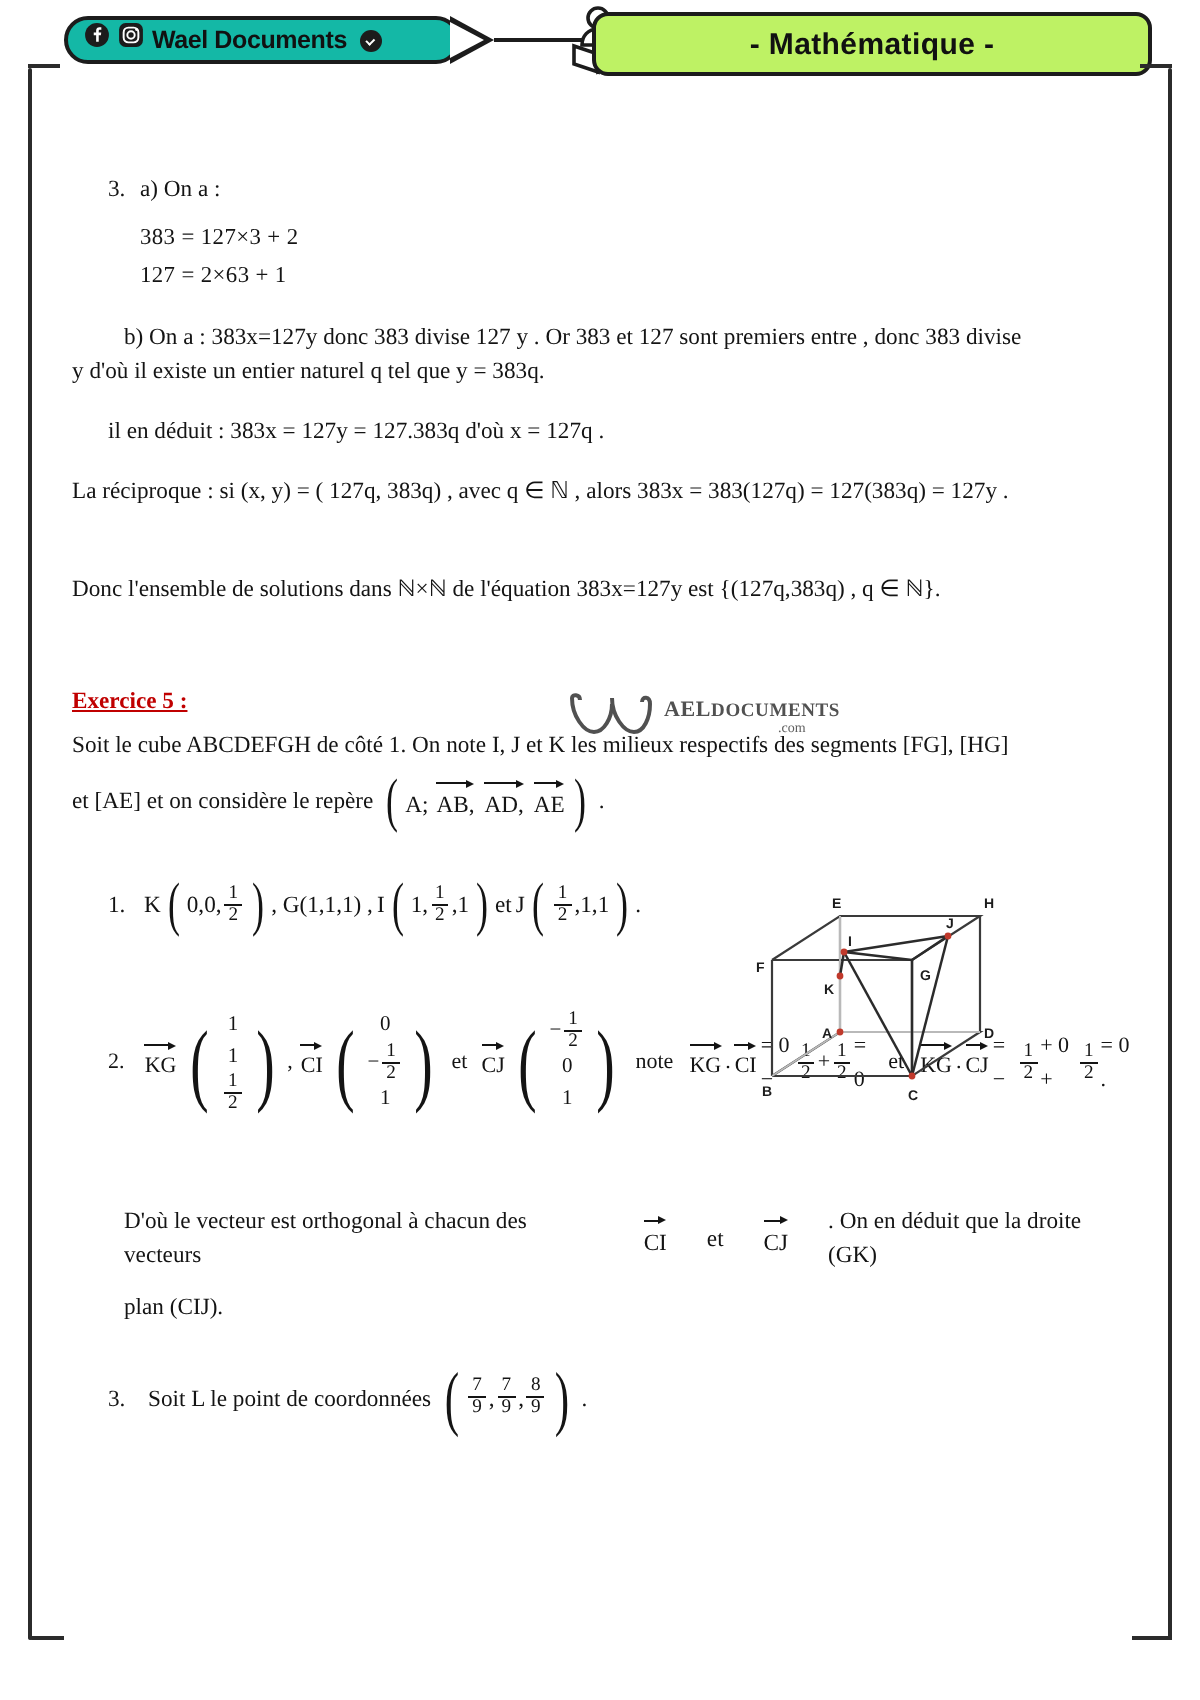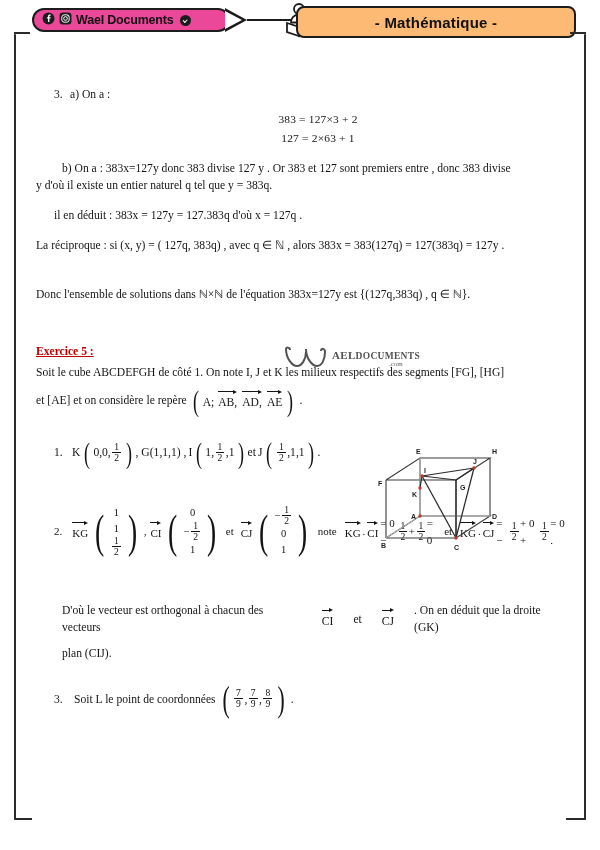--- a/index.html
+++ b/index.html
@@ -16,21 +16,21 @@
   .frame-left-botcap{position:absolute;left:14px;top:818px;width:18px;height:2px;background:#2b2b2b;
      border-bottom-left-radius:6px;}
   .frame-right{position:absolute;left:584px;top:34px;width:2px;height:786px;background:#2b2b2b;border-radius:2px;}
   .frame-right-topcap{position:absolute;left:570px;top:32px;width:16px;height:2px;background:#2b2b2b;}
   .frame-right-botcap{position:absolute;left:566px;top:818px;width:20px;height:2px;background:#2b2b2b;}
 
   
   .header{position:absolute;left:0;top:0;width:600px;height:40px;}
   .brand-tag{
     position:absolute;left:32px;top:8px;height:24px;width:198px;
-    border:2px solid #1c1c1c;border-radius:14px;background:#ec4899;
+    border:2px solid #1c1c1c;border-radius:14px;background:#14b8a6;
     display:flex;align-items:center;gap:4px;padding-left:8px;box-sizing:border-box;
   }
   .brand-arrow{
     position:absolute;left:225px;top:8px;width:0;height:0;
     border-top:12px solid transparent;border-bottom:12px solid transparent;
     border-left:22px solid #1c1c1c;
   }
   .brand-arrow-inner{
     position:absolute;left:225px;top:11px;width:0;height:0;
     border-top:9px solid transparent;border-bottom:9px solid transparent;
@@ -42,38 +42,38 @@
   }
   .ico{display:inline-block;vertical-align:middle;}
   .verified{display:inline-block;width:11px;height:11px;border-radius:50%;background:#1c1c1c;position:relative;margin-left:3px;}
   .verified:after{content:"";position:absolute;left:2.6px;top:4.6px;width:3px;height:1.6px;
     border-left:1.4px solid #fff;border-bottom:1.4px solid #fff;transform:rotate(-45deg);}
 
   .connector{position:absolute;left:247px;top:19px;width:50px;height:2px;background:#1c1c1c;}
 
   .title-box{
     position:absolute;left:296px;top:6px;width:276px;height:28px;
-    border:2px solid #1c1c1c;border-radius:8px;background:#fdba74;
+    border:2px solid #1c1c1c;border-radius:8px;background:#bef264;
     display:flex;align-items:center;justify-content:center;
   }
   .title-text{
     font-family:"Liberation Sans", sans-serif;font-weight:bold;font-size:15px;color:#111;letter-spacing:0.2px;
   }
   .reader-icon{position:absolute;left:282px;top:2px;width:34px;height:36px;}
 
   
   .content{position:absolute;left:36px;top:86px;width:530px;}
   .ln{font-size:11.6px;line-height:1.5;color:#141414;margin:0;}
   .blk{margin-bottom:9px;}
   .indent1{padding-left:18px;}
   .indent2{padding-left:34px;}
   .indent3{padding-left:26px;}
   .num{display:inline-block;width:16px;}
 
-  .mathline{font-size:11.4px;line-height:1.65;letter-spacing:0.2px;text-align:center;}
+  .mathline{font-size:11.4px;line-height:1.65;letter-spacing:0.2px;}
 
   
   .frac{display:inline-flex;flex-direction:column;vertical-align:middle;
         text-align:center;font-size:9.6px;line-height:1.05;margin:0 1.5px;position:relative;top:-0.5px;}
   .frac .n{padding:0 2px;}
   .frac .d{border-top:1px solid #141414;padding:0 2px;}
 
   
   .vec{display:inline-block;position:relative;padding-top:4px;margin:0 1px;white-space:nowrap;}
   .vec .arw{position:absolute;left:0;right:0;top:-1px;height:5px;}

